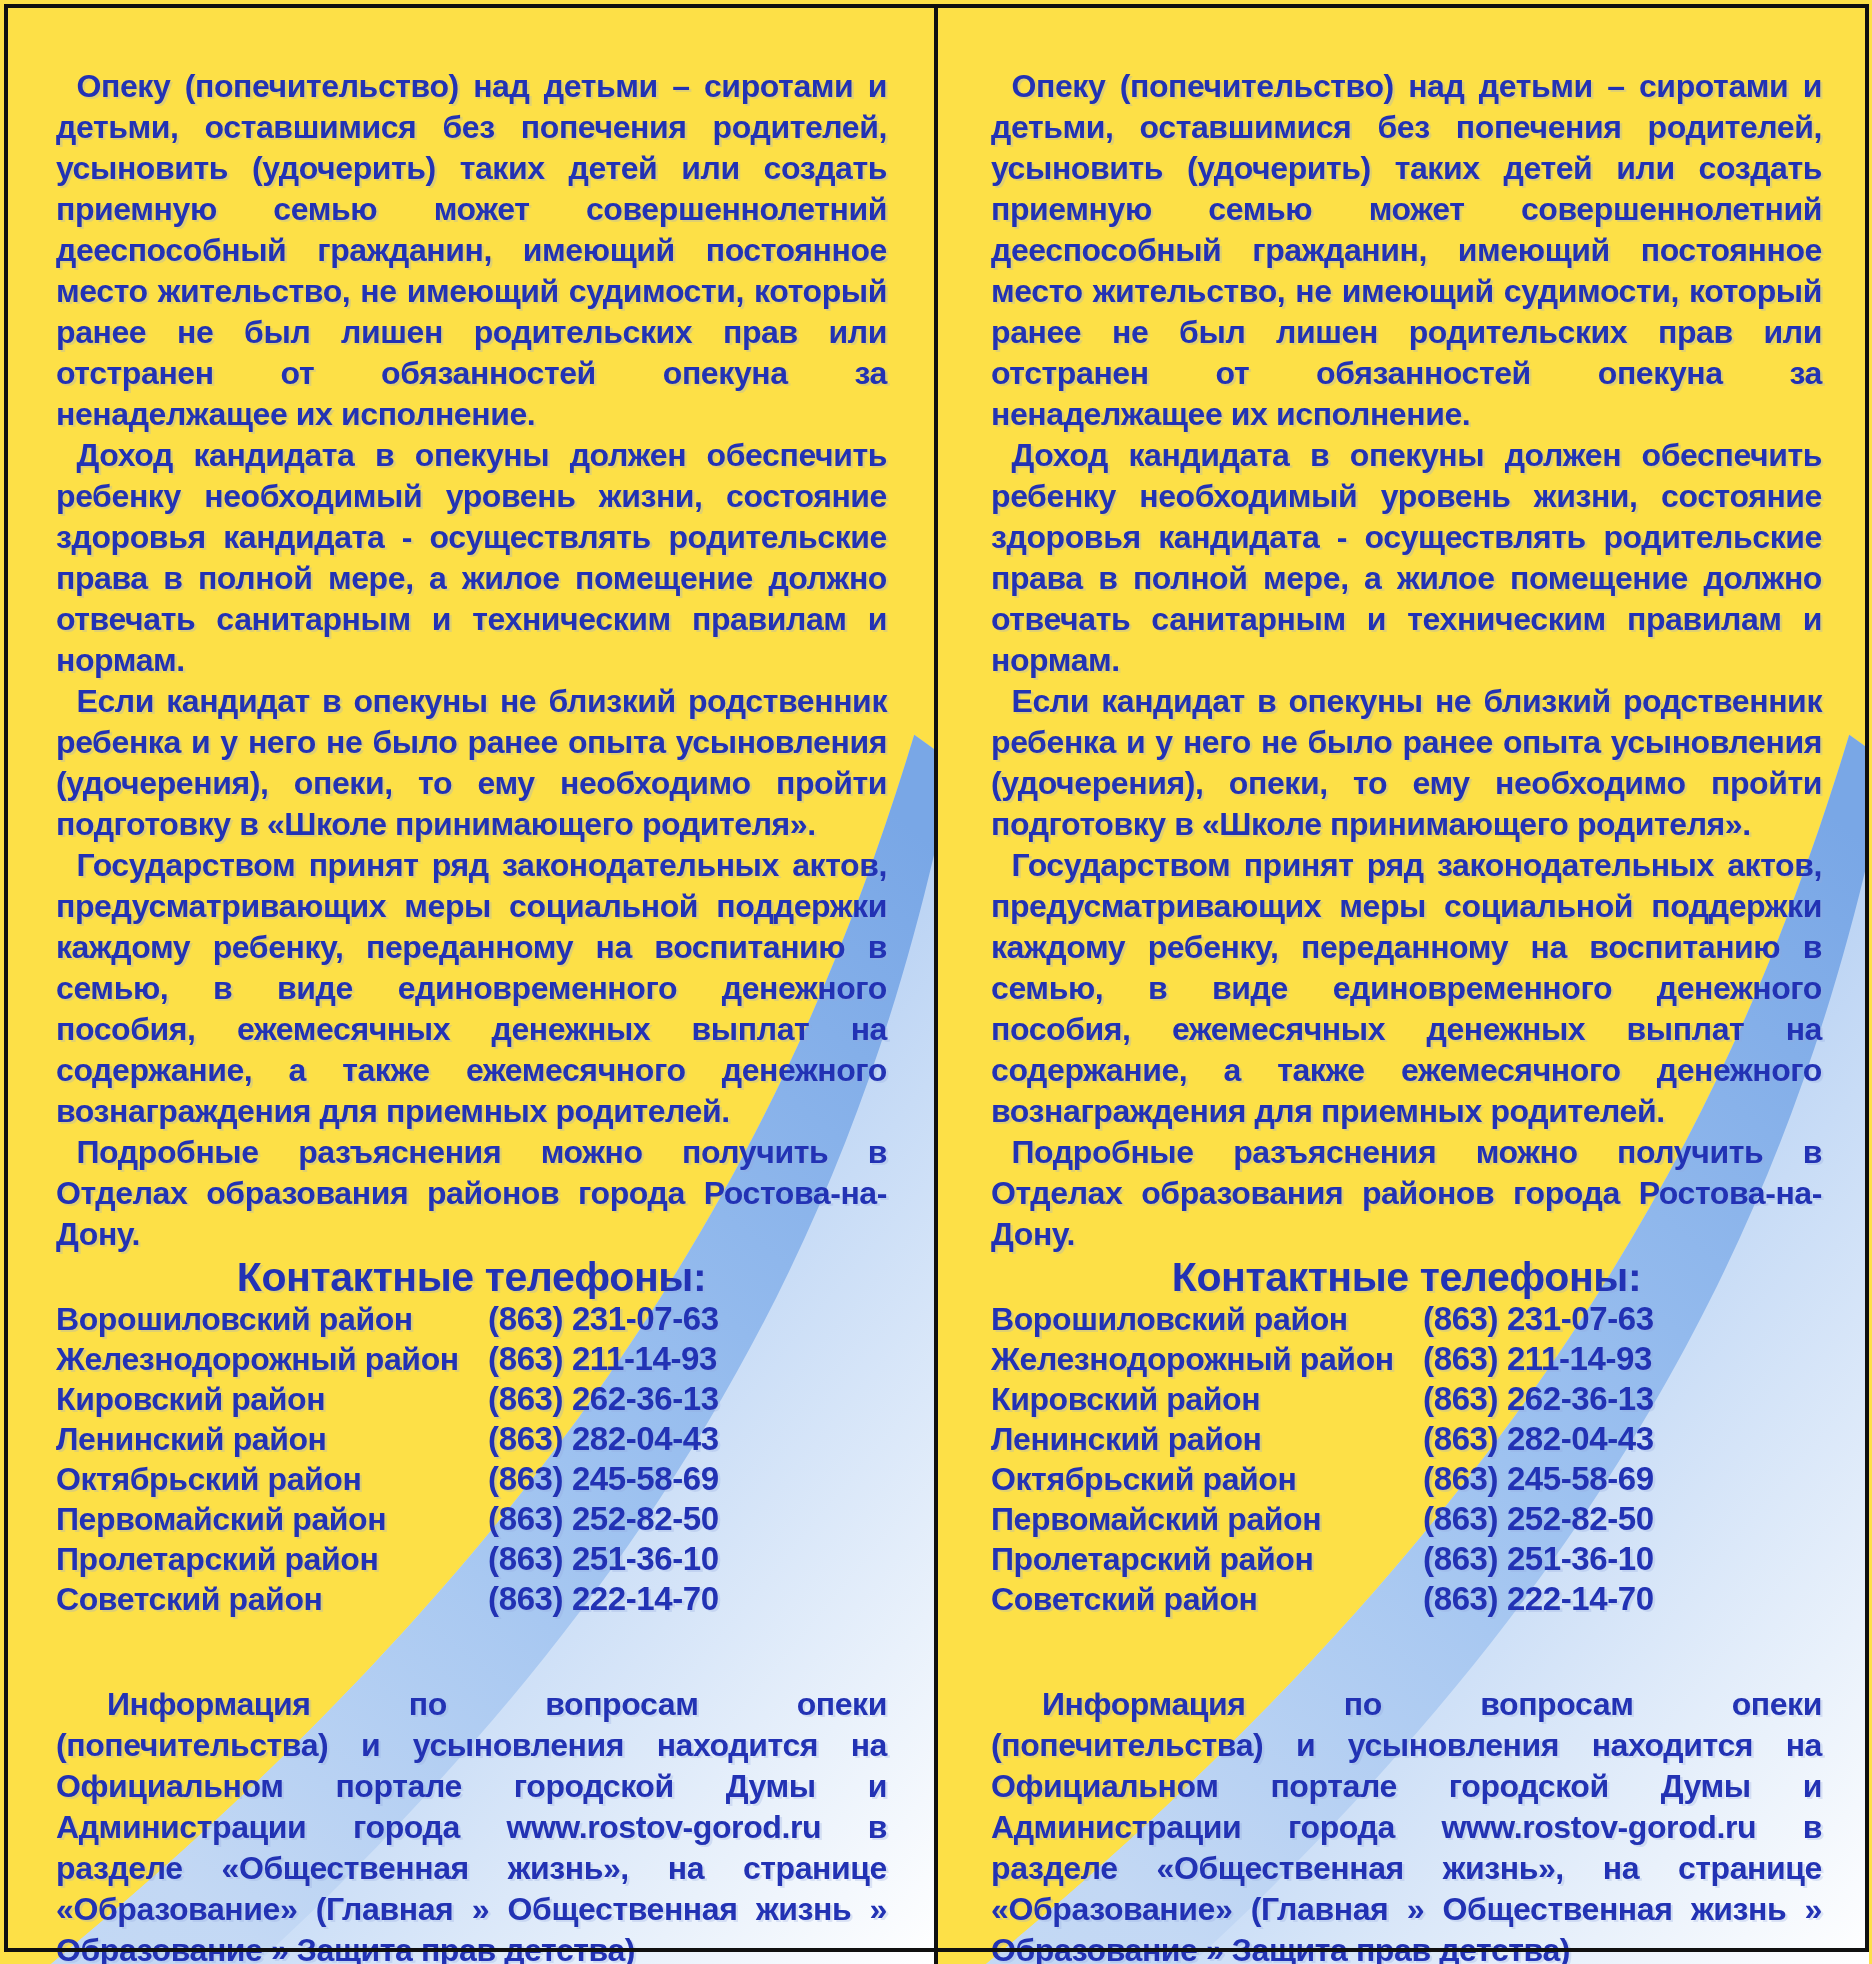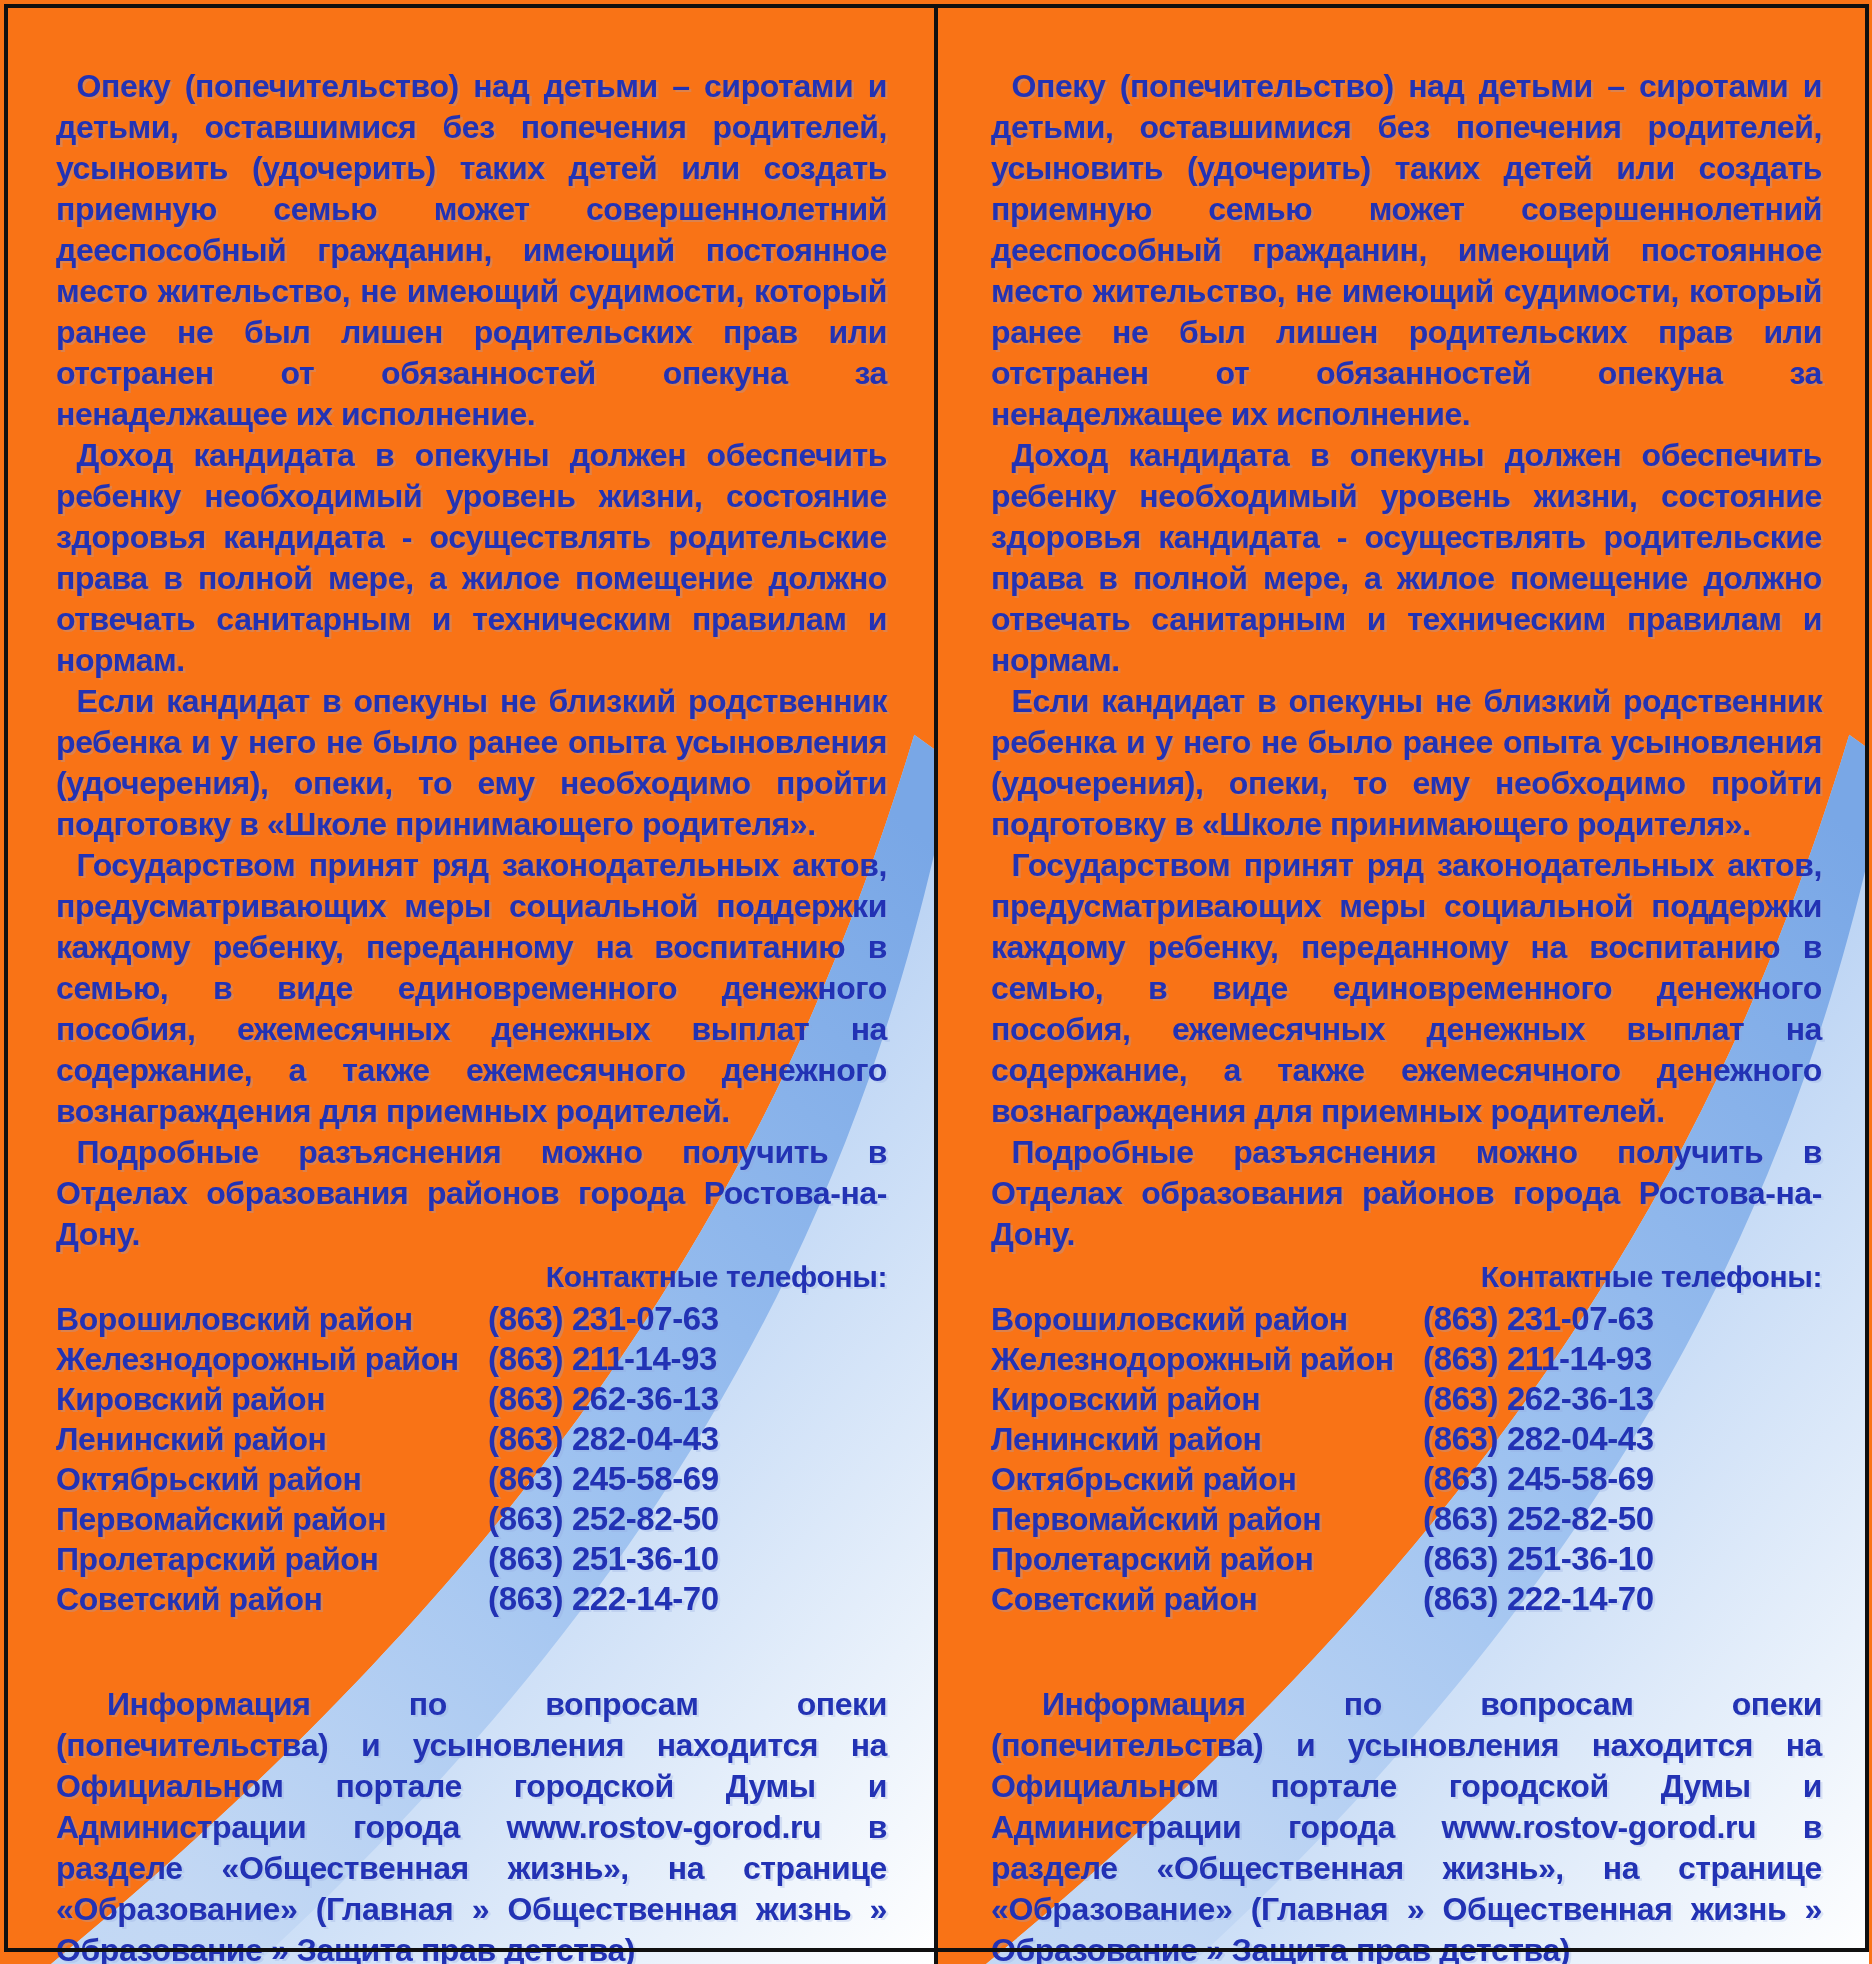--- a/index.html
+++ b/index.html
@@ -1,19 +1,19 @@
 <!DOCTYPE html>
 <html style="font-size:12.6px"><head>
 <meta charset="utf-8">
 <style>
   html,body{margin:0;padding:0;background:#ffffff;}
   .page{
     position:relative;
     width:1873px;height:1965px;
-    background:#f97316;
+    background:#fde047;
     overflow:hidden;
     font-family:"Liberation Sans", sans-serif;
   }
   
   .frame{
     position:absolute;left:4px;top:4px;right:4px;bottom:12.6px;
     border:4px solid #101010;
     z-index:5;pointer-events:none;
   }
   .divider{
@@ -40,23 +40,23 @@
   .para{
     margin:0;
     font-size:32px;line-height:41px;
     letter-spacing:-0.4px;
     text-align:justify;
     text-indent:20.5px;
     text-shadow:2.4px 2.4px 0 rgba(148,168,224,0.28);
   }
   .contacts-heading{
     margin:0;
-    font-size:30px;line-height:44px;
+    font-size:41px;line-height:44px;
     letter-spacing:-0.4px;
-    text-align:right;
+    text-align:center;
     text-shadow:2.4px 2.4px 0 rgba(148,168,224,0.28);
   }
   .phones{
     display:flex;
     align-items:flex-end;
   }
   .names{width:52%;}
   .nums{flex:1;}
   .name-row{
     font-size:32px;line-height:40px;

